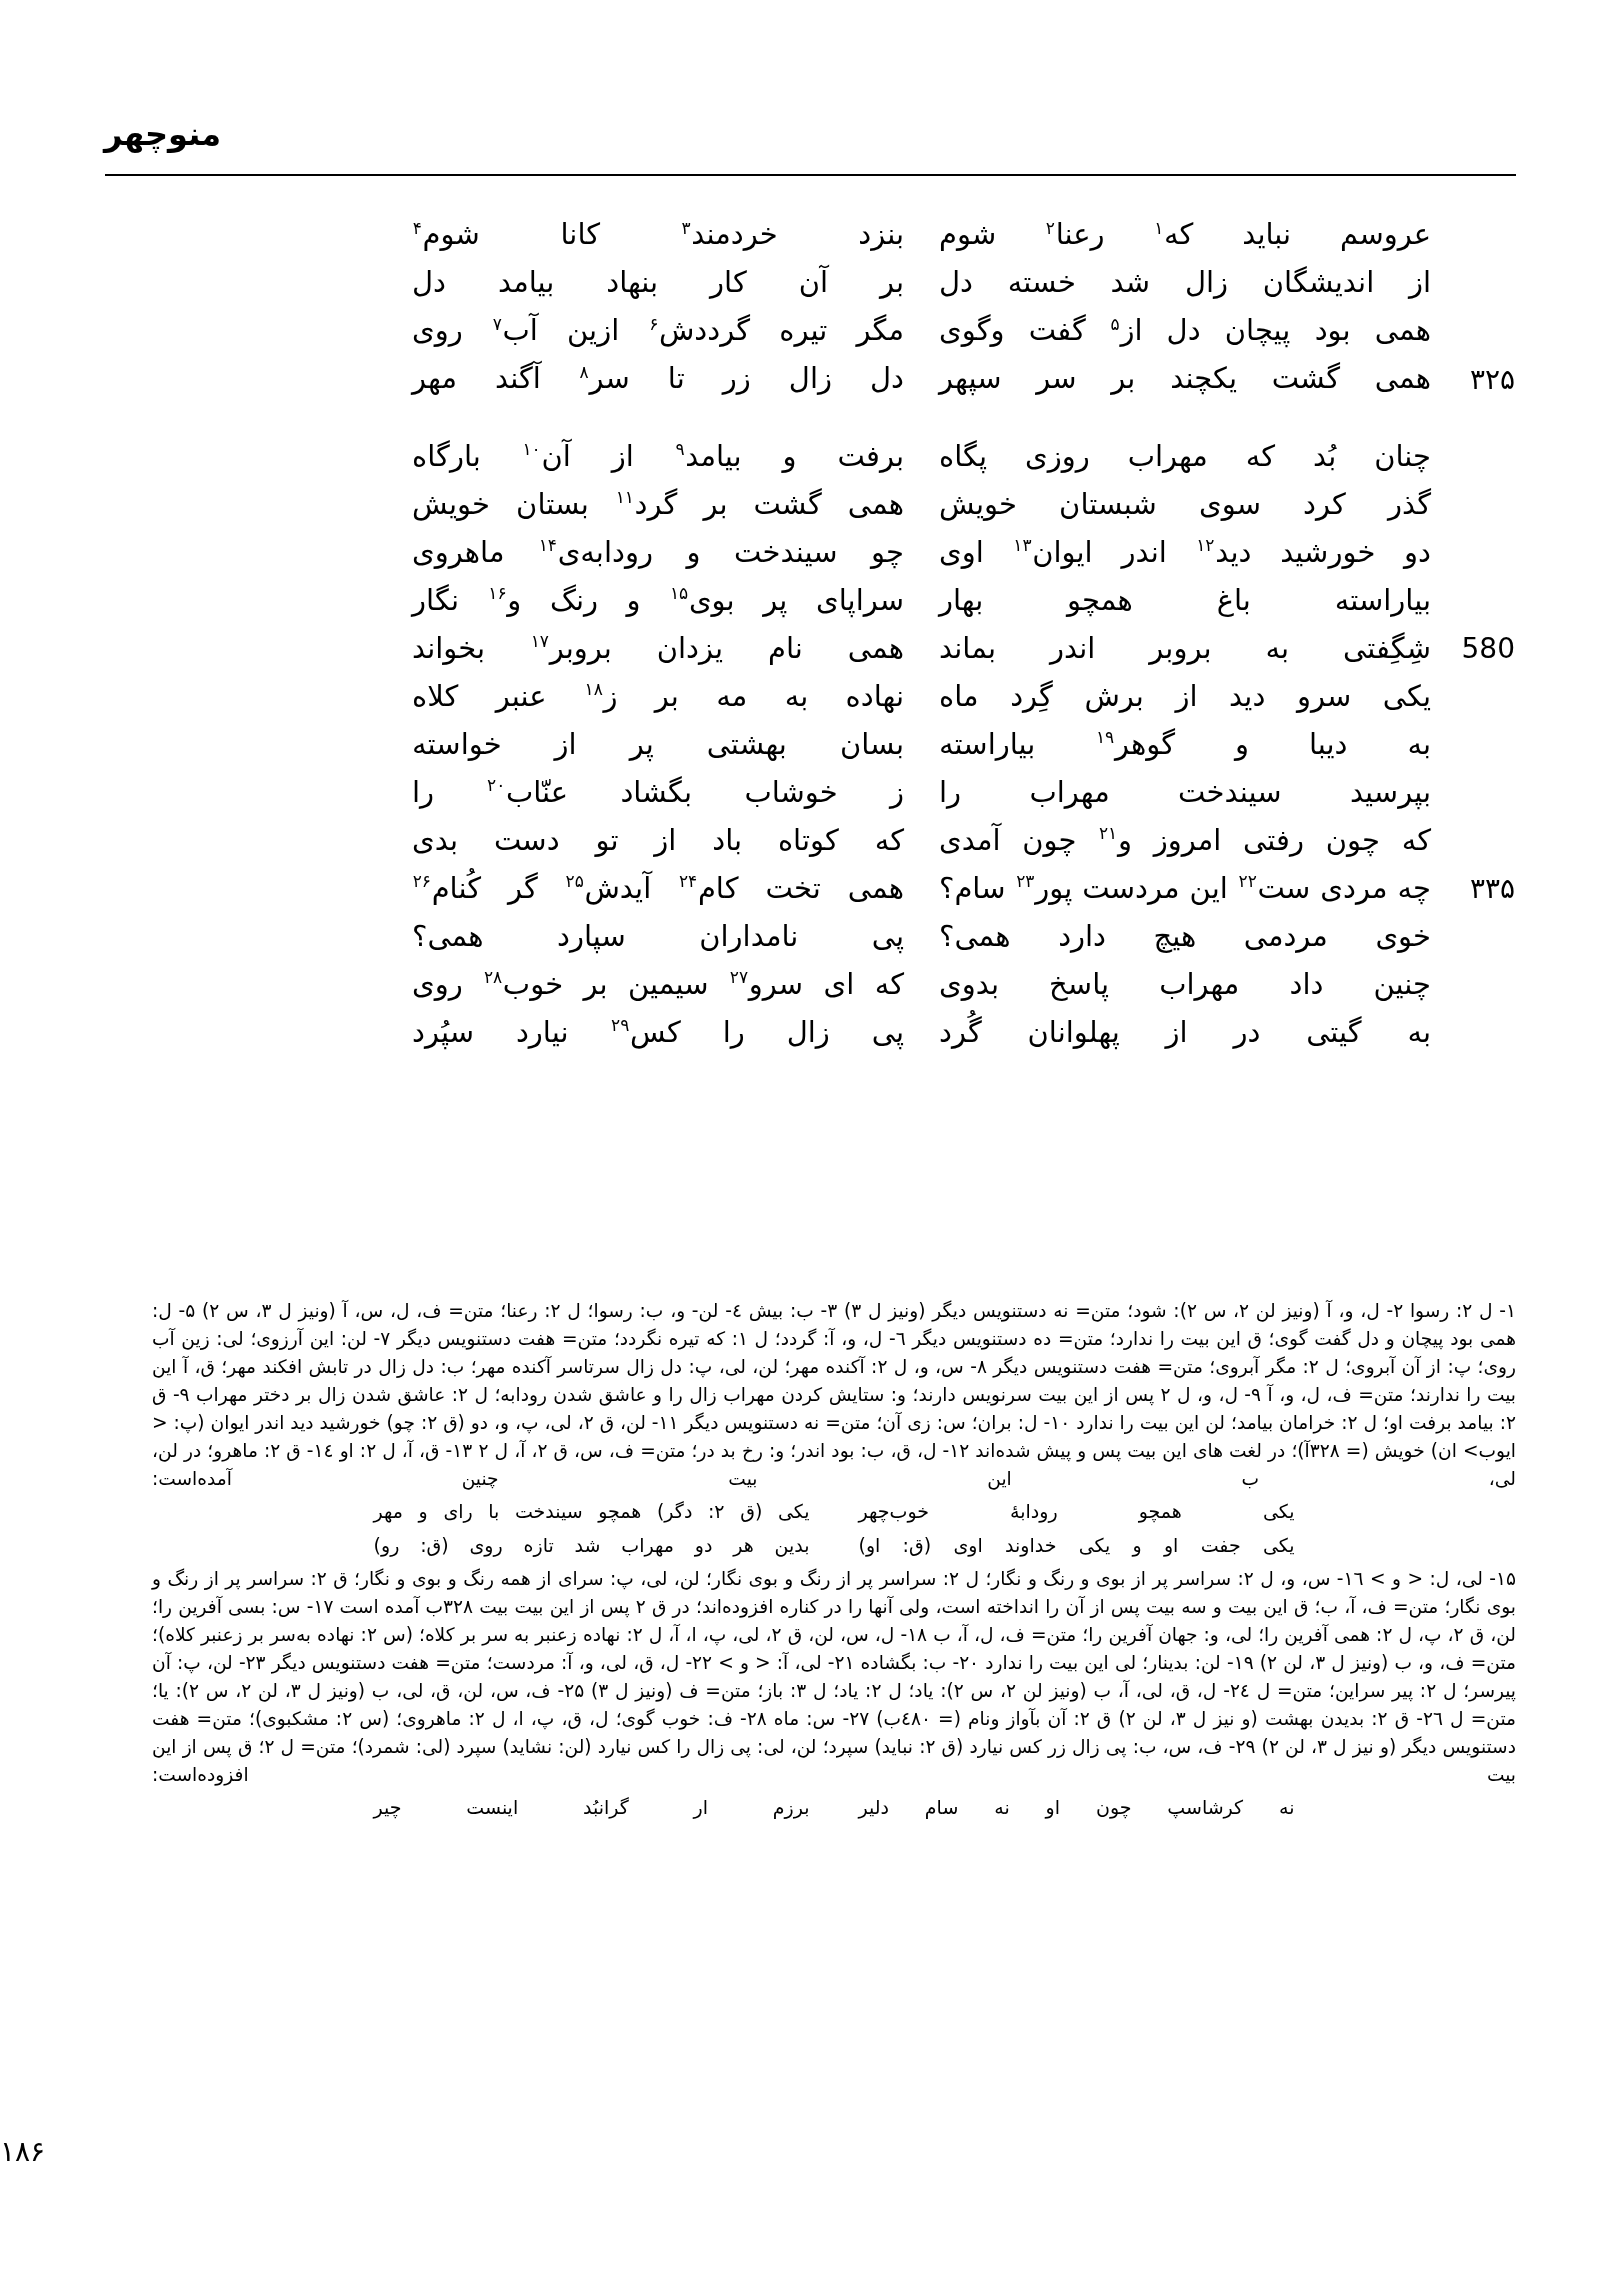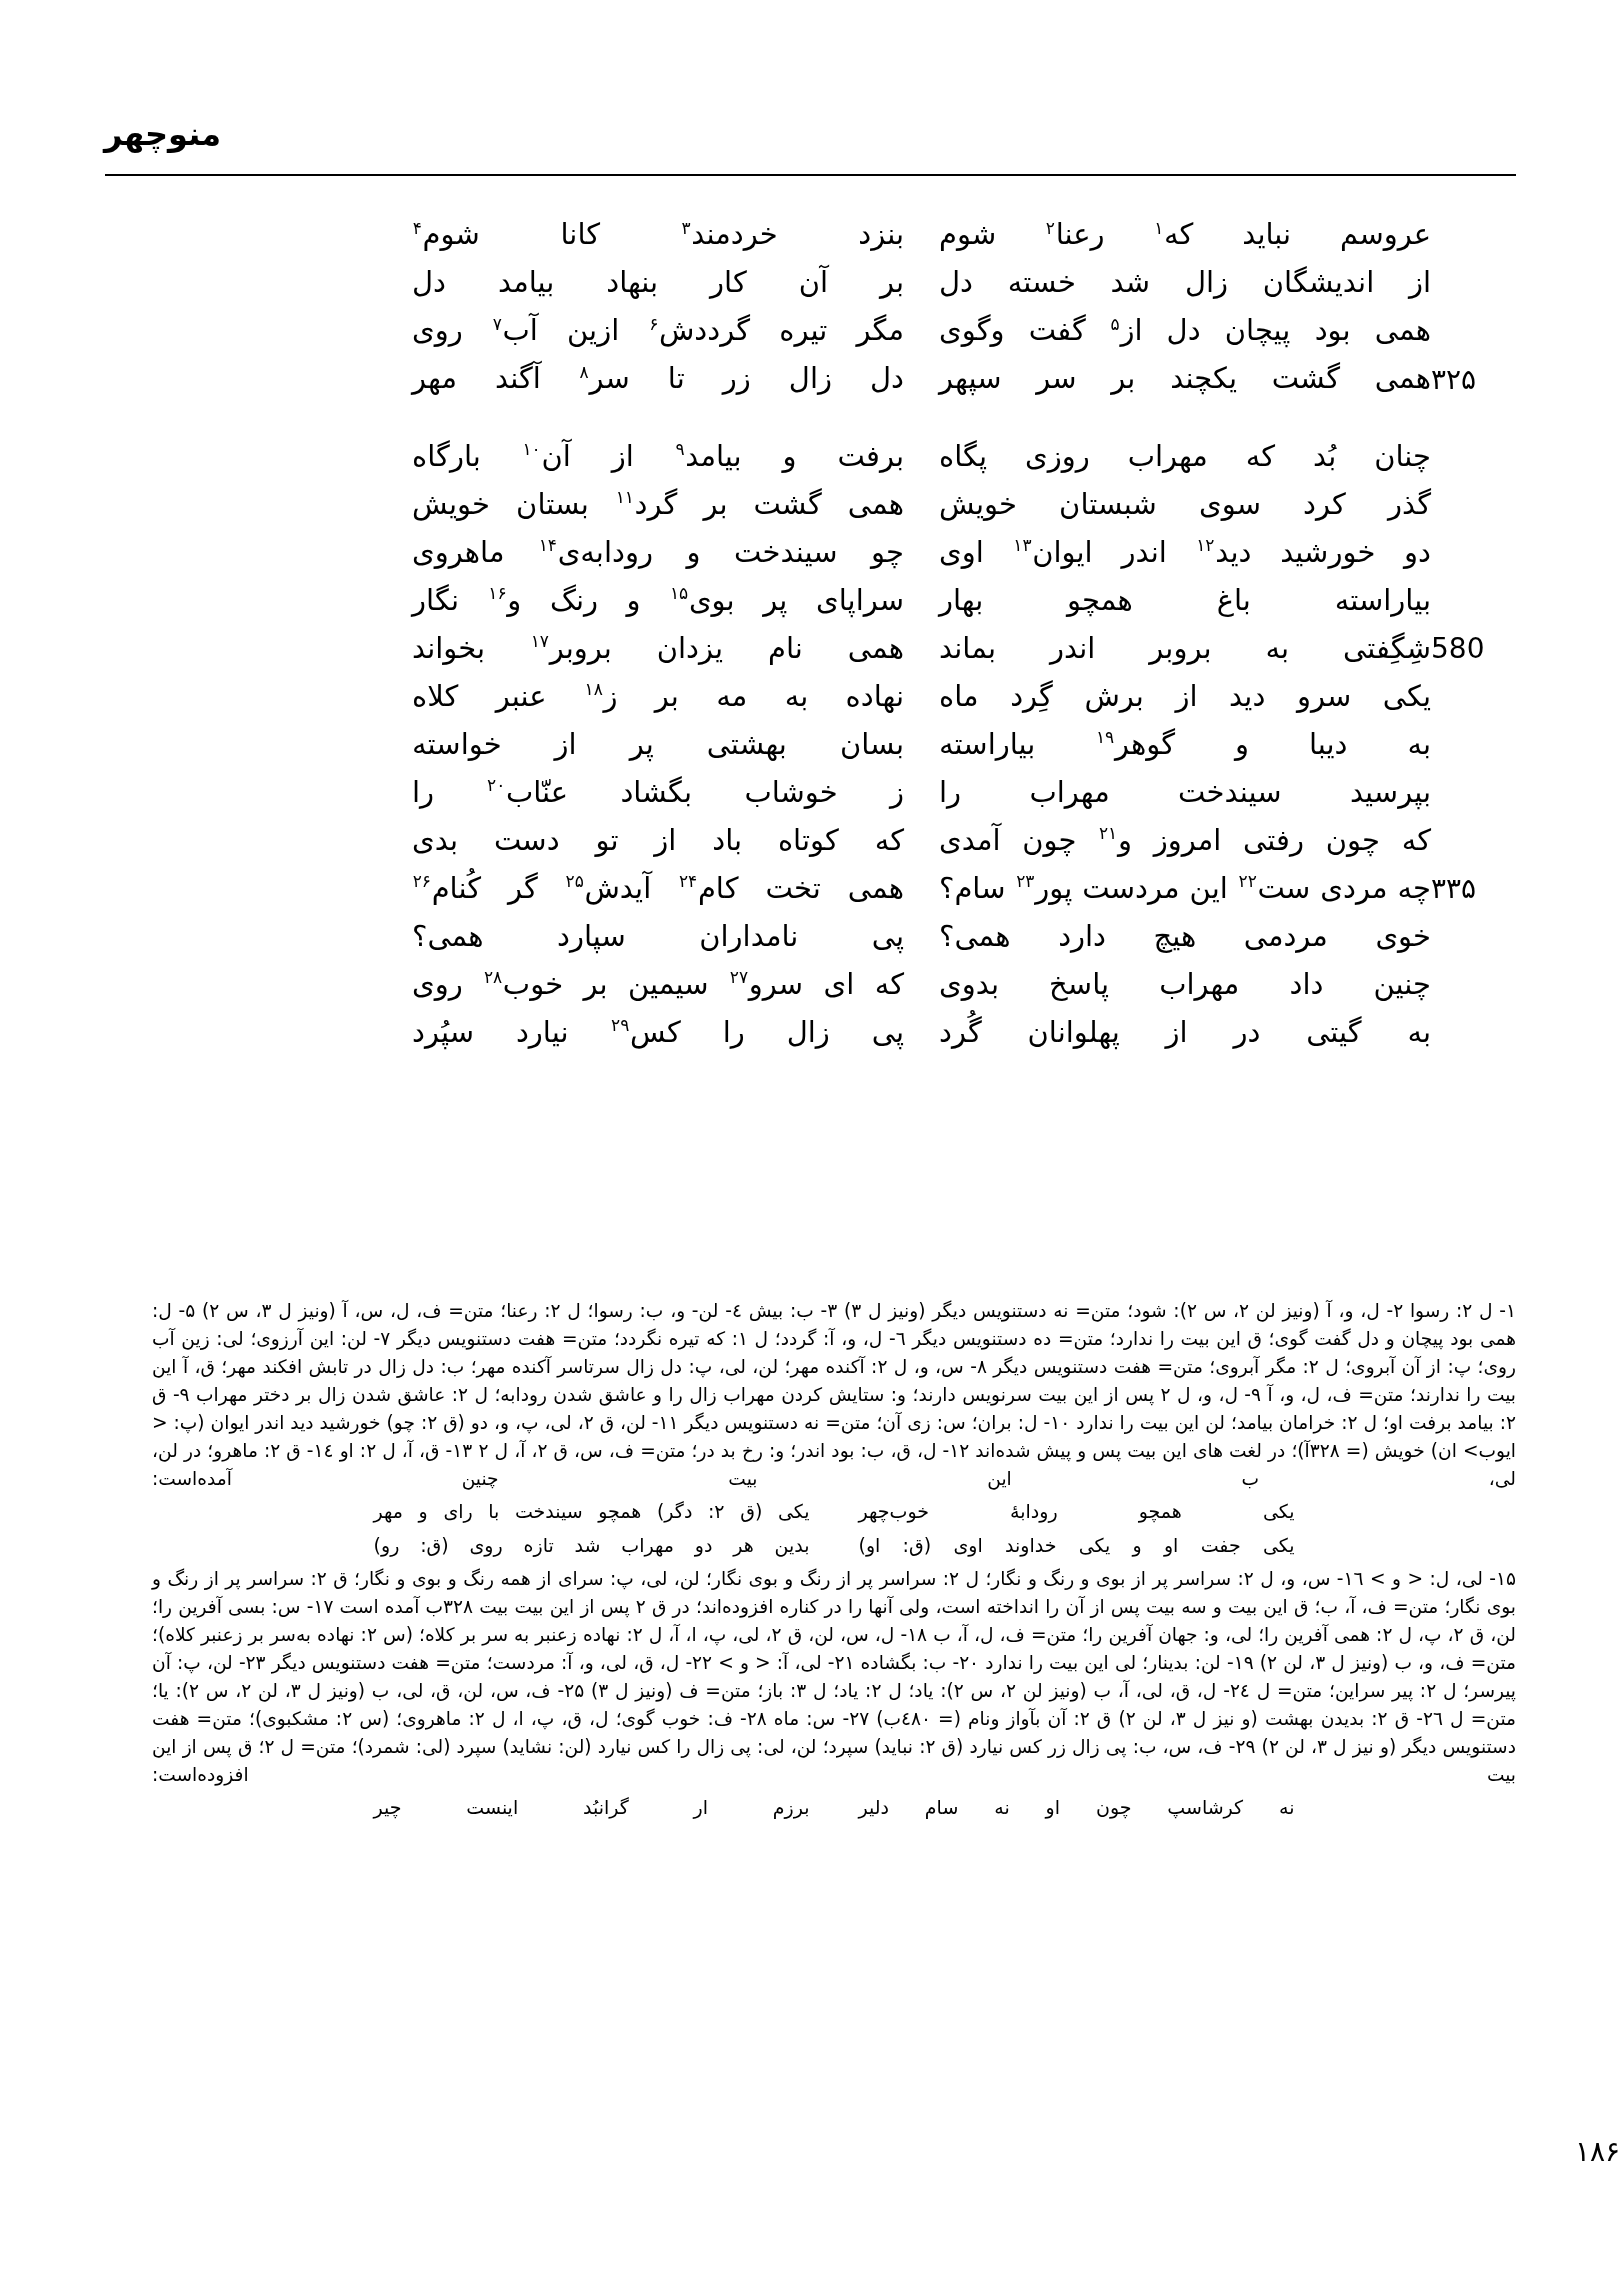--- a/index.html
+++ b/index.html
@@ -64,21 +64,21 @@
     flex-direction: row;
     align-items: flex-start;
     height: 48px;
     position: relative;
   }
   .beyt-num {
     width: 84px;
     flex: 0 0 84px;
     font-size: 28px;
     line-height: 44px;
-    text-align: left;
+    text-align: right;
     direction: rtl;
     padding-top: 2.8px;
   }
   .mesra {
     flex: 0 0 auto;
     font-size: 29px;
     line-height: 44px;
     direction: rtl;
     text-align: justify;
     text-align-last: justify;
@@ -142,21 +142,21 @@
     text-align: center;
     text-align-last: center;
   }
 
   
   .folio {
     position: absolute;
     bottom: 118px;
     left: 0;
     right: 0;
-    text-align: right;
+    text-align: left;
     font-size: 28px;
     line-height: 1;
   }
 </style>
 </head>
 <body>
 
 <div class="page">
 
   <div class="runhead">

